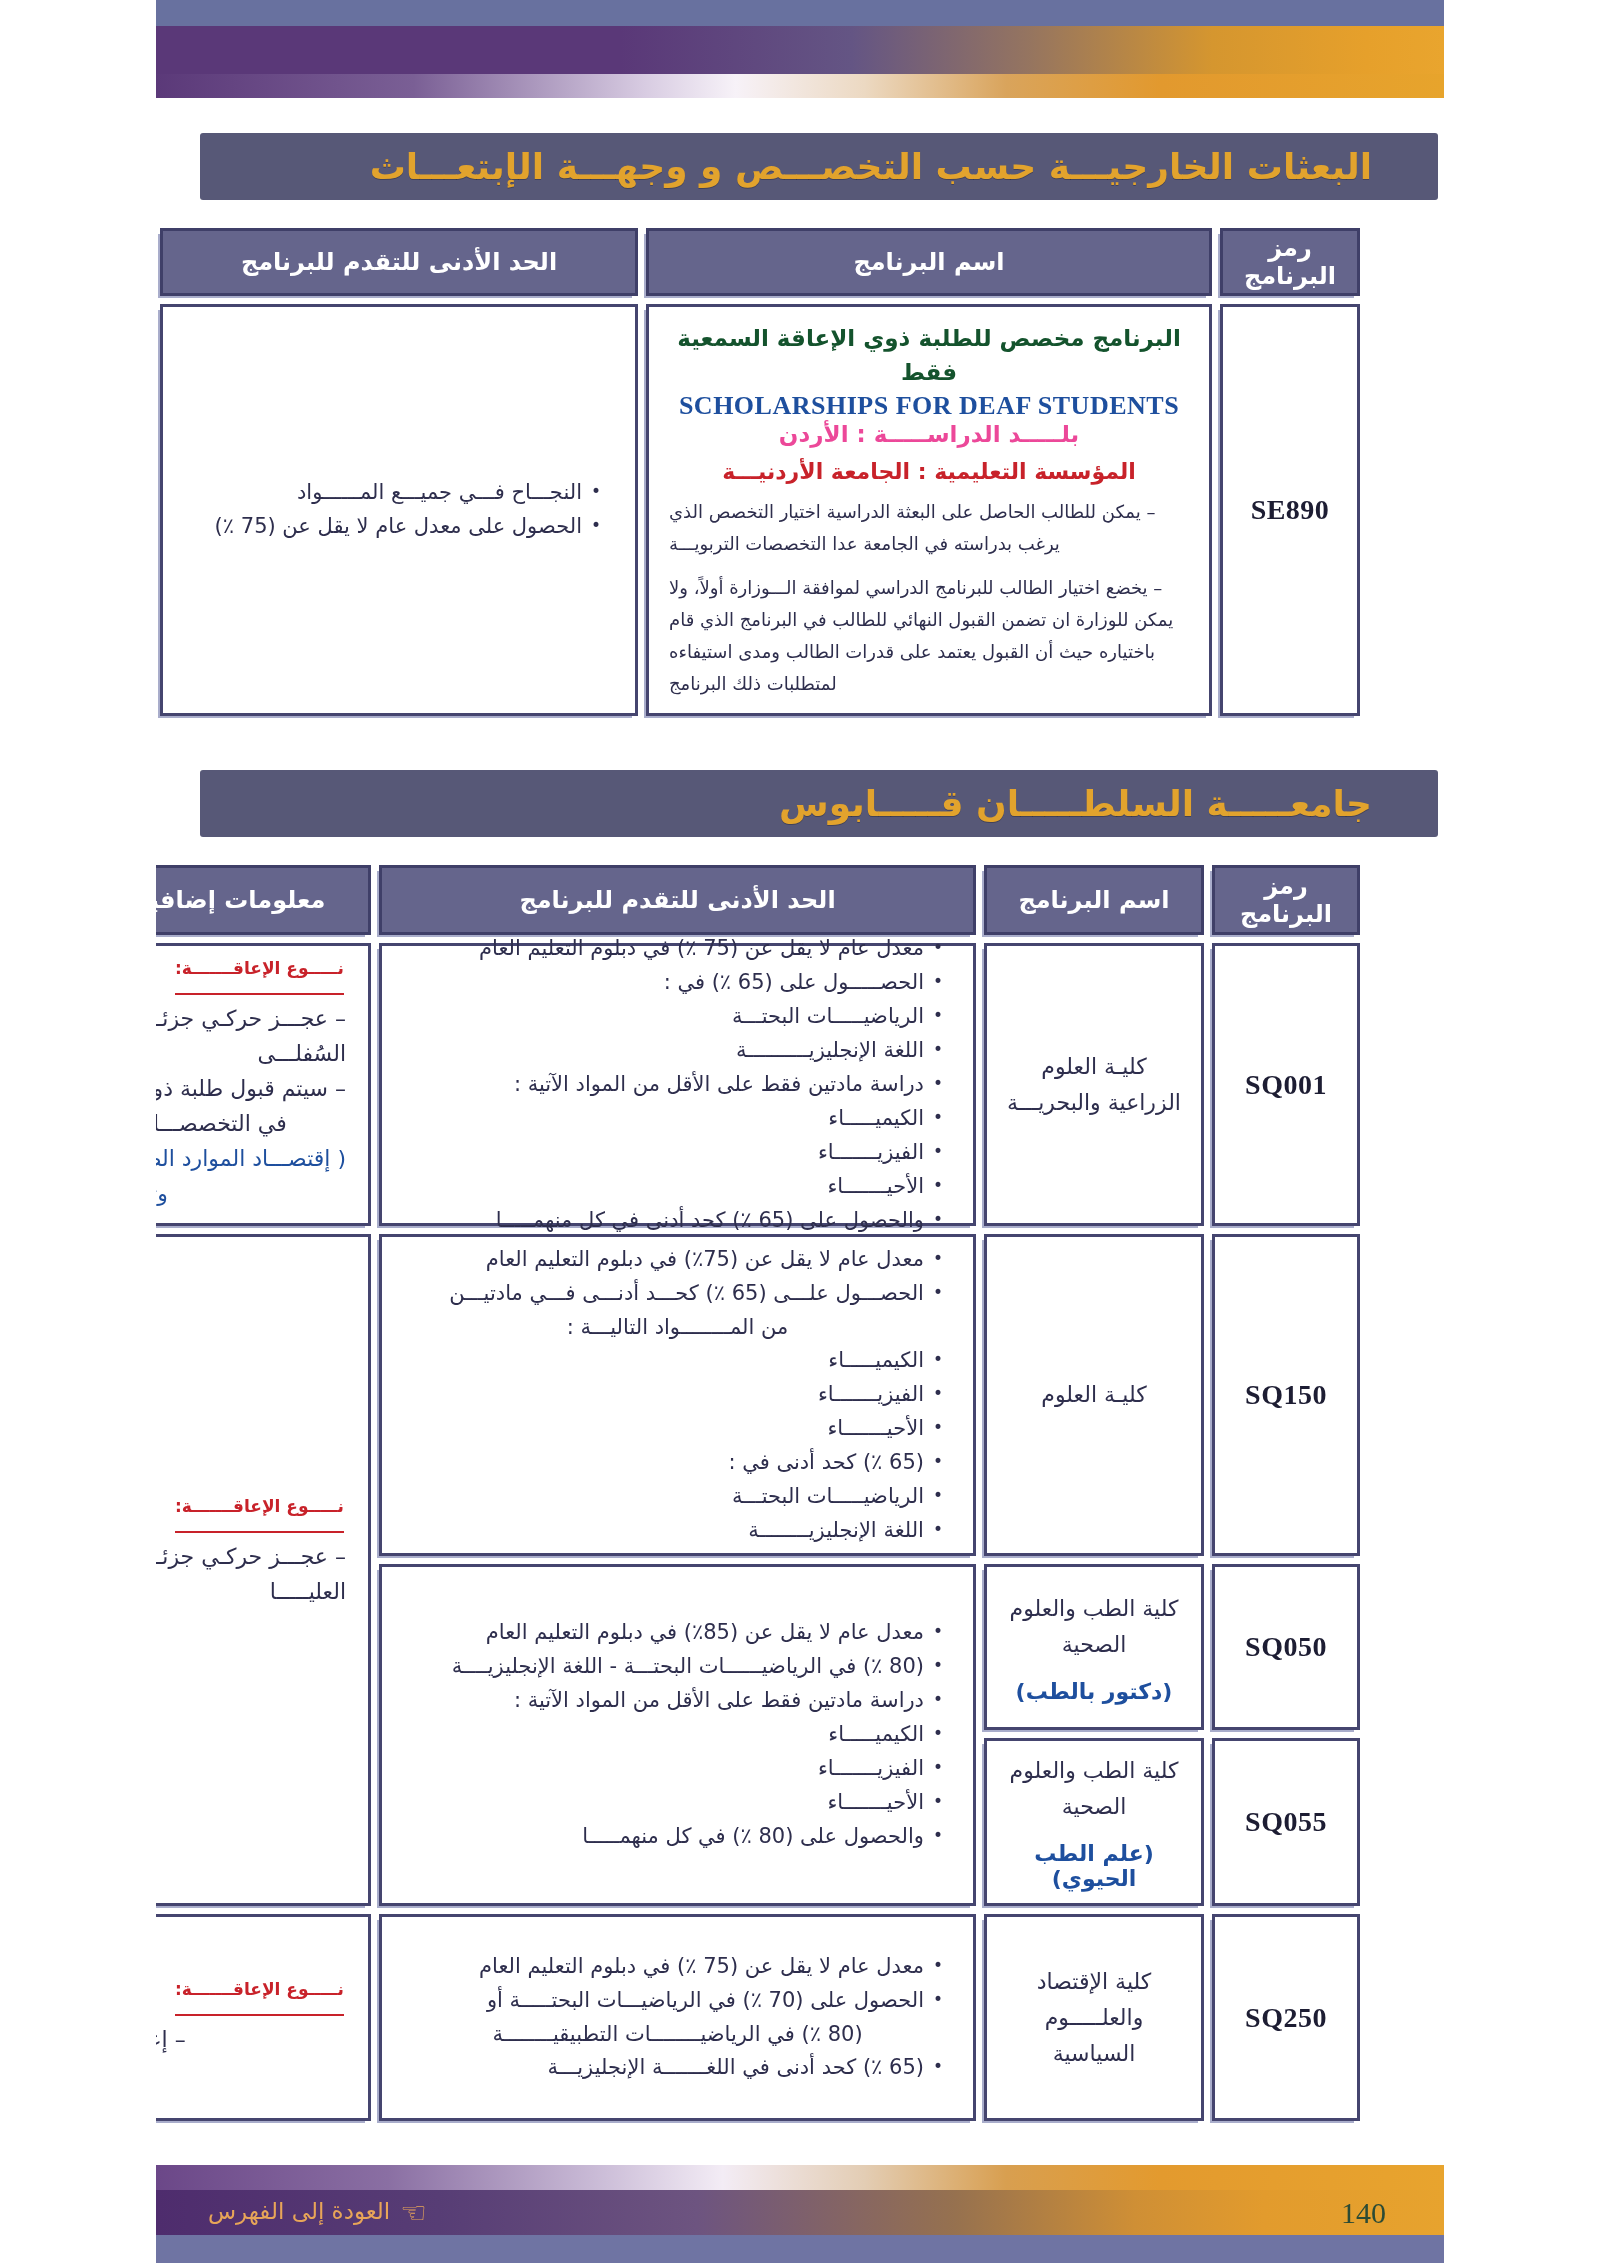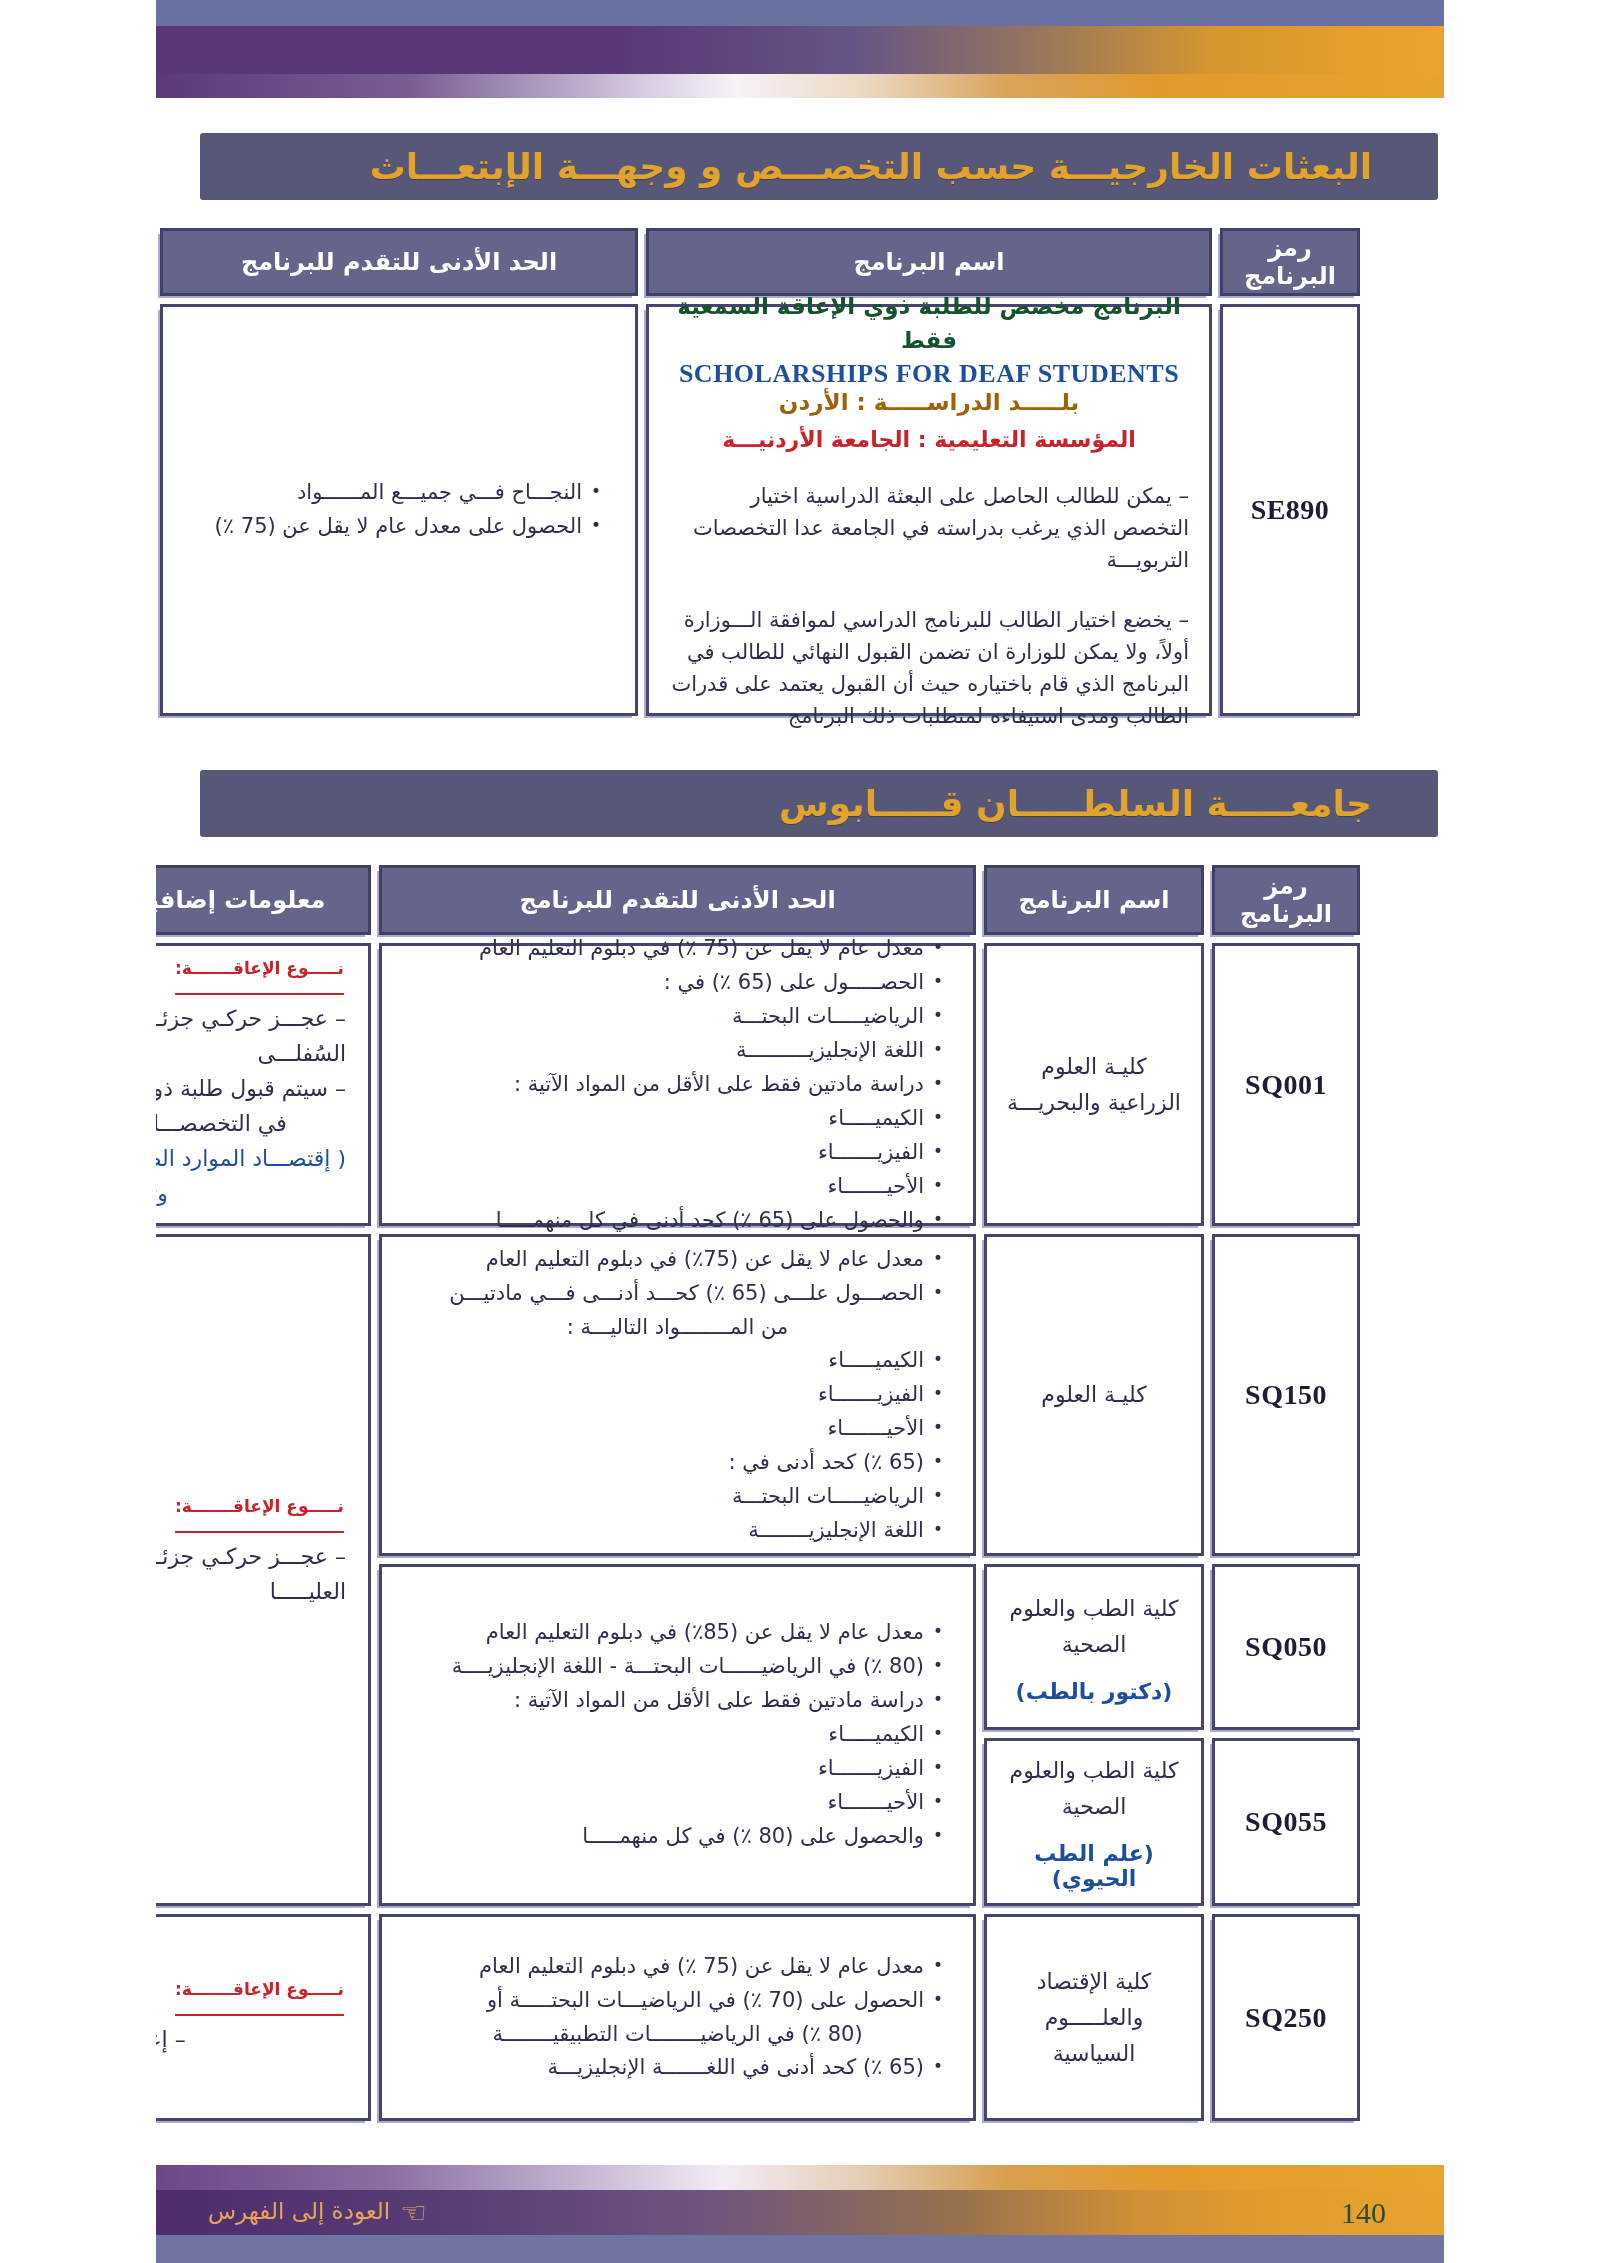--- a/index.html
+++ b/index.html
@@ -40,23 +40,23 @@
   .c-blue{color:#1e4f9e}
 
   
   .code{font-family:"Liberation Serif",serif;font-weight:bold;font-size:28px;color:#1d1d33;letter-spacing:.5px}
   .pname{font-size:22px;line-height:36px;color:#2e2e4d}
   .psub{font-size:22px;font-weight:bold;color:#1e4f9e;margin-top:16px}
 
   
   .b-title{color:#14532d;font-weight:bold;font-size:23px;line-height:34px}
   .b-en{font-family:"Liberation Serif",serif;color:#1e4f9e;font-weight:bold;font-size:26px;letter-spacing:.5px;margin-top:2px}
-  .b-country{color:#a16207;font-weight:bold;font-size:23px;margin-top:0}
+  .b-country{color:#ec4899;font-weight:bold;font-size:23px;margin-top:0}
   .b-inst{color:#c8222a;font-weight:bold;font-size:22px;margin-top:12px}
-  .b-para{font-size:21px;line-height:32px;margin-top:28px;text-align:right}
+  .b-para{font-size:18px;line-height:32px;margin-top:12px;text-align:left}
 
   
   .info-title{text-align:right;padding:0 8px;margin-bottom:6px}
   .info-title span{display:inline-block;color:#c8222a;font-weight:bold;font-size:17px;
     border-bottom:2px solid #c8222a;padding-bottom:15px}
   .info .line{font-size:22px;line-height:35px}
 
   
   .footer{position:absolute;left:0;right:0;bottom:0}
   .f-hi{height:25px;background:linear-gradient(90deg,#6b4788 0%,#8a6fa3 18%,#cdbfd9 35%,#f3ecf5 44%,#e3cdb4 55%,#d89f50 66%,#e39a2e 78%,#e8a42e 100%)}

